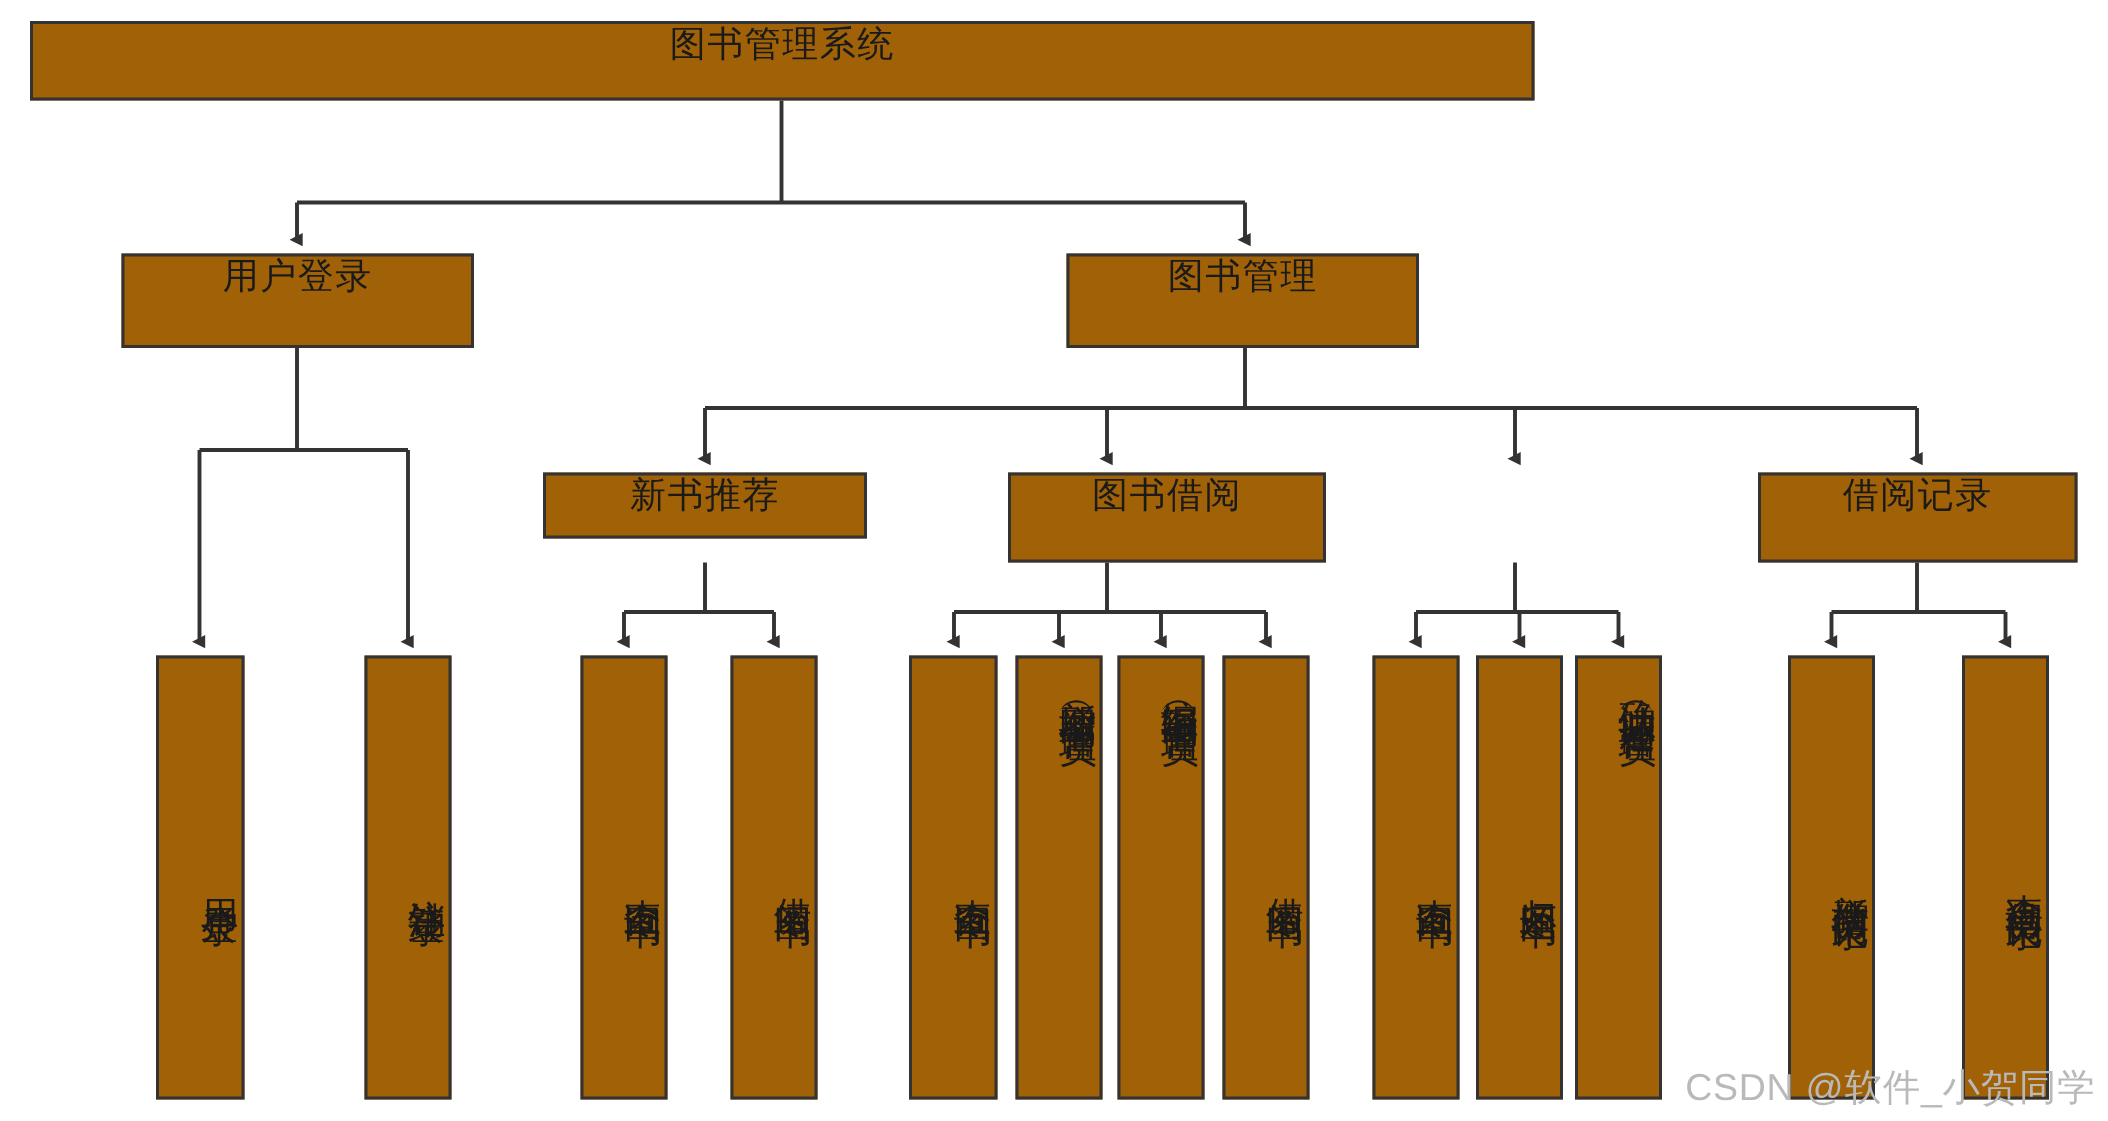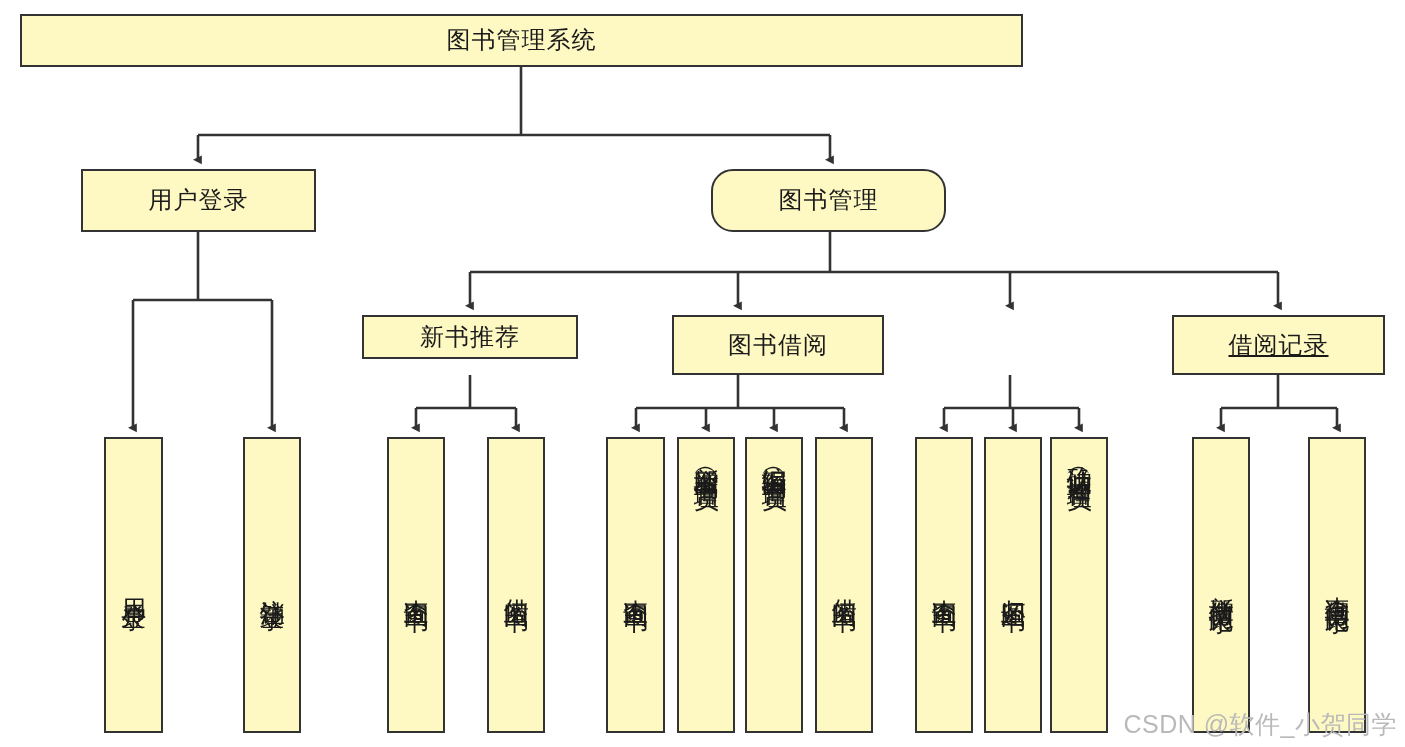--- a/index.html
+++ b/index.html
@@ -21,23 +21,23 @@
     position: absolute;
     left: 0;
     top: 0;
     width: 1405px;
     height: 747px;
   }
   .node {
     position: absolute;
     box-sizing: border-box;
     border: 2.5px solid #333333;
-    background: #fef9c3;
+    background: #a16207;
     display: flex;
-    align-items: center;
+    align-items: flex-start;
     justify-content: center;
     color: #1a1a1a;
     z-index: 2;
   }
   .node-h {
     font-size: 24px;
     line-height: 1.2;
     letter-spacing: 1px;
     white-space: nowrap;
   }
@@ -125,31 +125,31 @@
     </g>
   </svg>
 
   <div class="node node-h" style="left:20px; top:14px; width:1003px; height:53px;">
     <span>图书管理系统</span>
   </div>
 
   <div class="node node-h" style="left:81px; top:169px; width:235px; height:63px;">
     <span>用户登录</span>
   </div>
-  <div class="node node-h" style="left:711px; top:169px; width:235px; height:63px;border-radius:22px;">
+  <div class="node node-h" style="left:711px; top:169px; width:235px; height:63px;">
     <span>图书管理</span>
   </div>
 
   <div class="node node-h" style="left:362px; top:315px; width:216px; height:44px;">
     <span>新书推荐</span>
   </div>
   <div class="node node-h" style="left:632px; top:315px; width:212px; height:60px;margin-left:40px;">
     <span>图书借阅</span>
   </div>
-  <div class="node node-h" style="left:1172px; top:315px; width:213px; height:60px;text-decoration:underline;">
+  <div class="node node-h" style="left:1172px; top:315px; width:213px; height:60px;">
     <span>借阅记录</span>
   </div>
 
   <div class="node node-v center-v" style="left:104px; top:437px; width:59px; height:296px;">
     <span>用户登录</span>
   </div>
   <div class="node node-v center-v" style="left:243px; top:437px; width:58px; height:296px;">
     <span>注销登录</span>
   </div>
 

